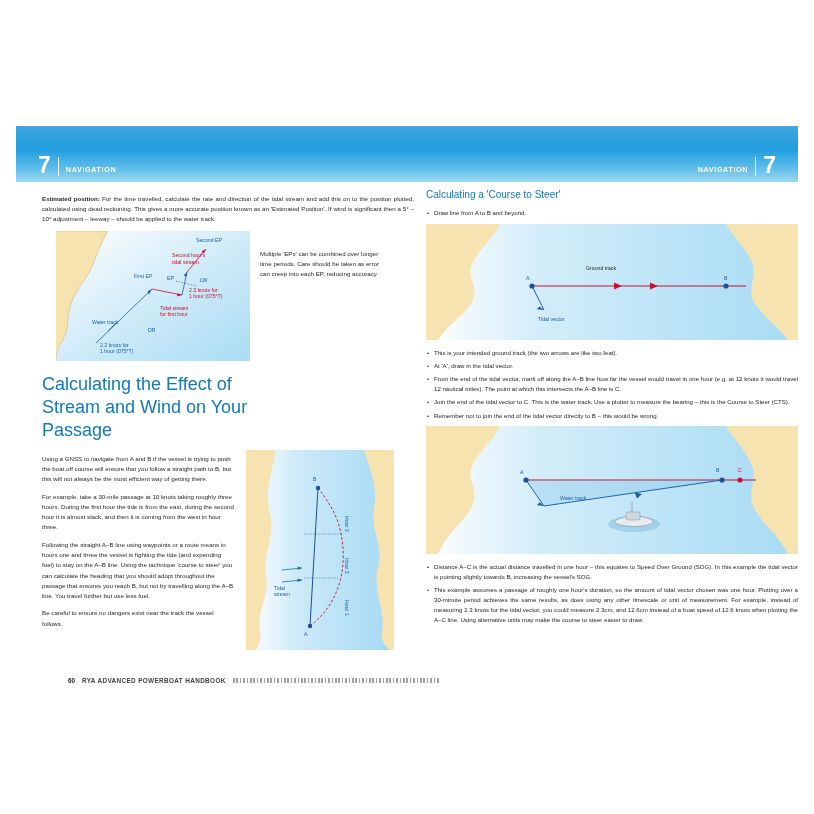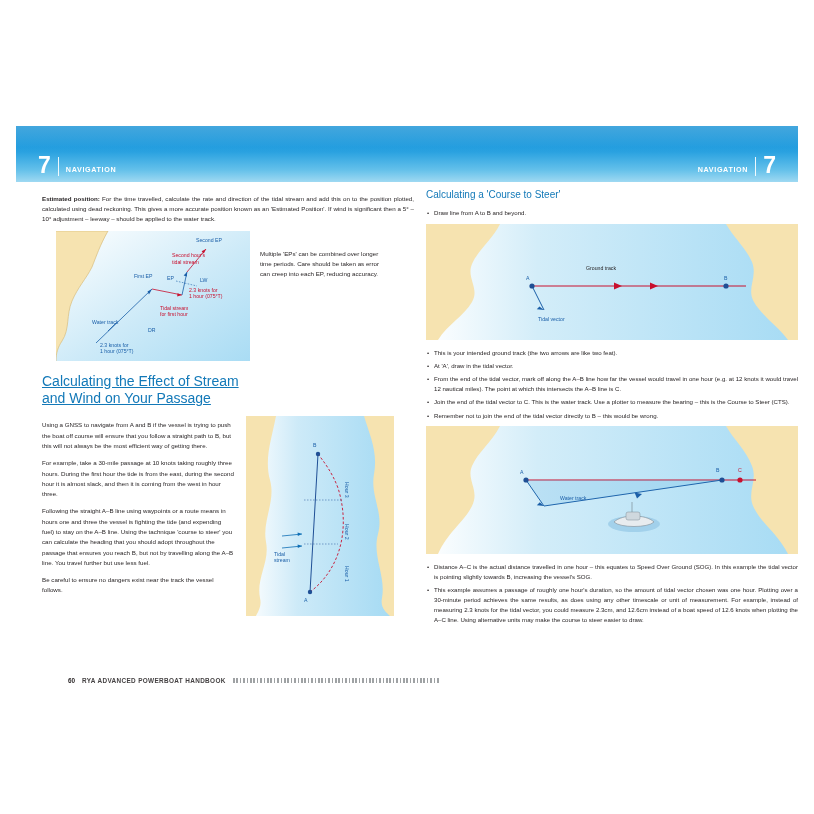--- a/index.html
+++ b/index.html
@@ -73,26 +73,25 @@
 
   .lead {
     font-size: 6.2px;
     line-height: 1.62;
     color: #231f20;
     text-align: justify;
   }
   .lead b { font-weight: bold; }
 
   h2.sect {
-    font-size: 14px;
+    font-size: 18px;
     font-weight: normal;
     color: #1379b8;
     line-height: 1.28;
     margin: 0;
-    text-decoration: underline;
   }
   h3.sect {
     font-size: 10px;
     font-weight: normal;
     color: #1379b8;
     line-height: 1.3;
     margin: 0;
   }
   .body-p {
     font-size: 6.2px;

